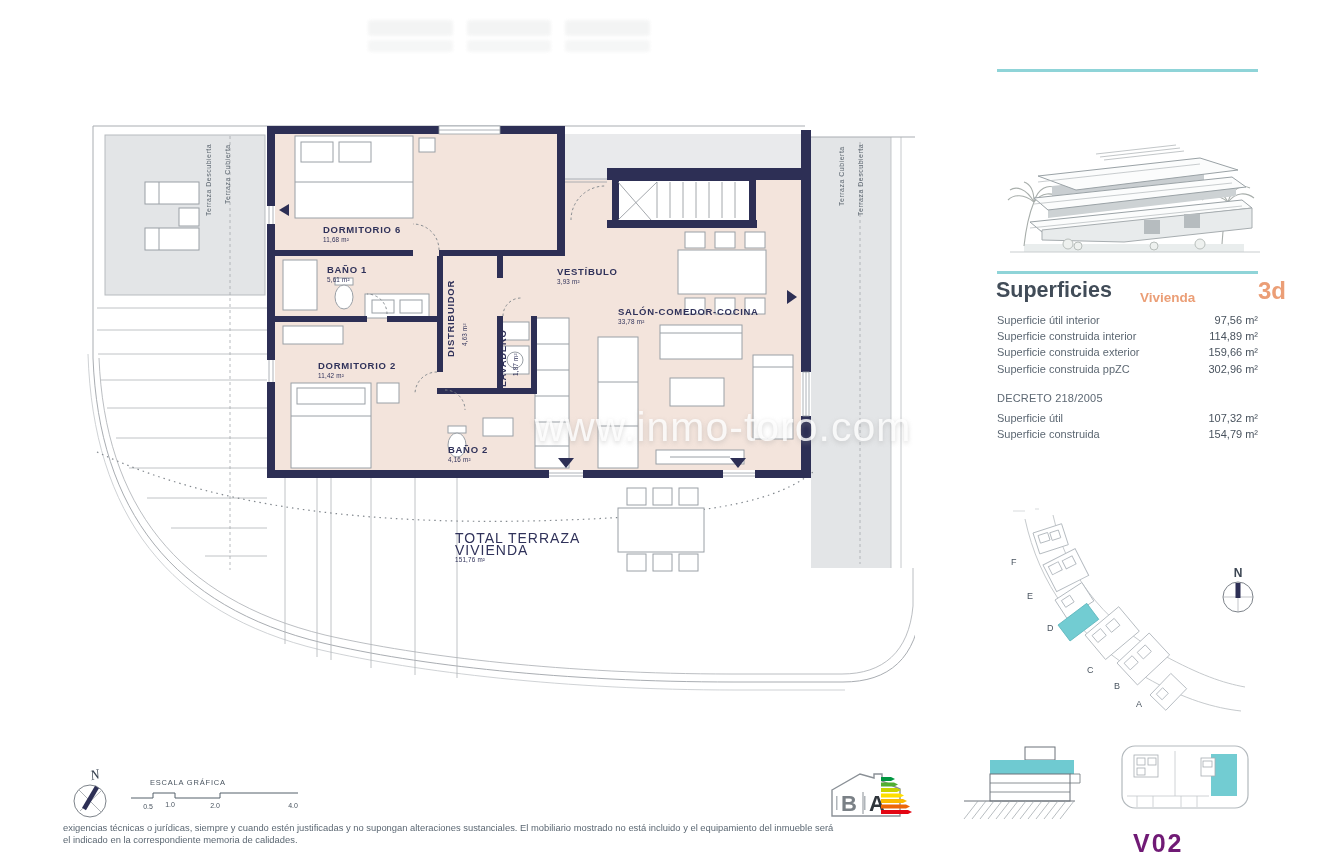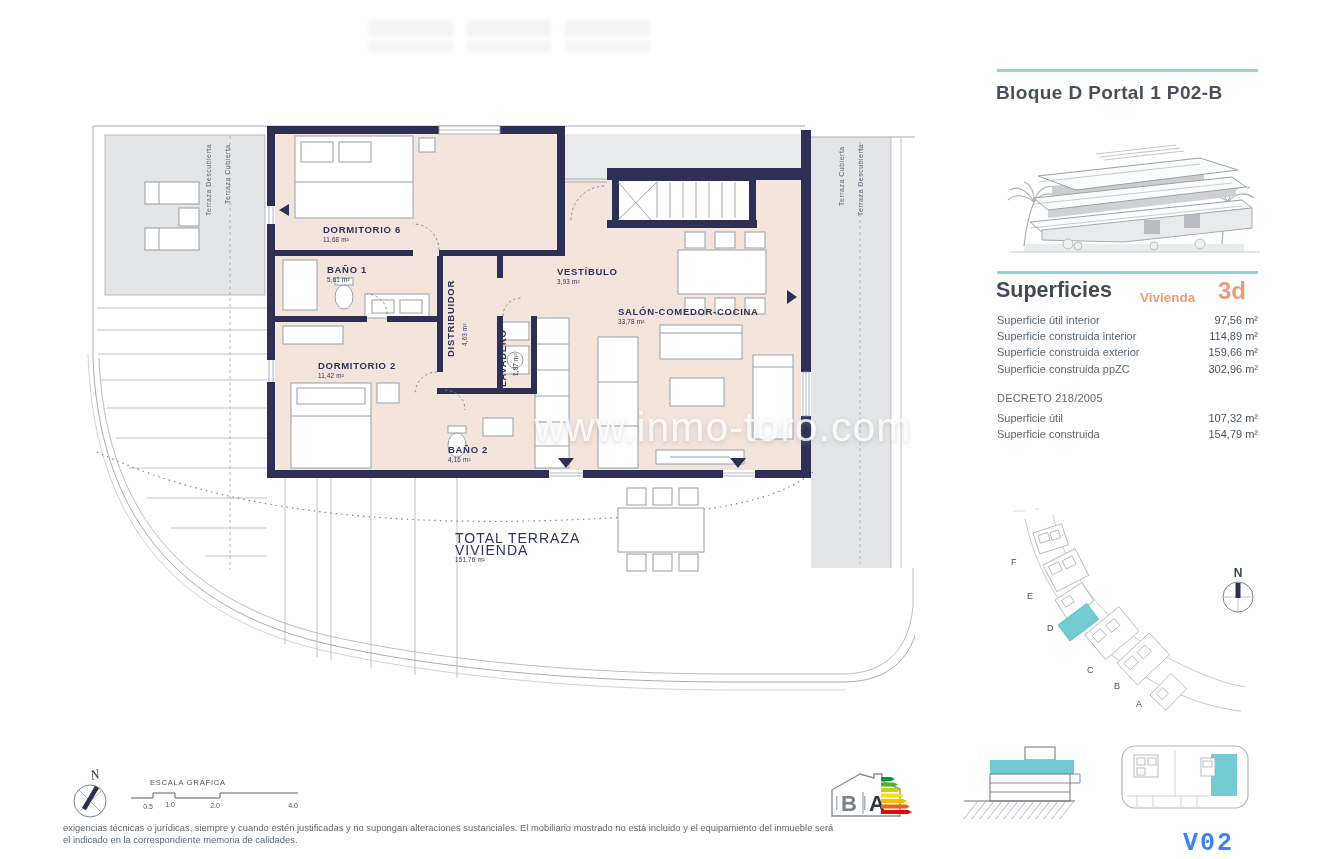--- a/index.html
+++ b/index.html
@@ -22,28 +22,28 @@
   .total-line{position:absolute;color:#30325a;font-size:14px;letter-spacing:1px;white-space:nowrap;}
   .watermark{position:absolute;left:428px;top:404px;width:590px;text-align:center;
              font-size:41px;font-weight:400;letter-spacing:1px;color:rgba(255,255,255,.82);
              text-shadow:0 2px 5px rgba(150,150,150,.38);white-space:nowrap;}
   
   .rule{position:absolute;height:3px;background:#8fd4d8;}
   .sb-title{position:absolute;left:996px;top:82px;font-size:19px;font-weight:700;
             color:#46515d;letter-spacing:.4px;}
   .sup-title{position:absolute;left:996px;top:278px;font-size:21.5px;font-weight:700;color:#414c58;}
   .sup-viv{position:absolute;left:1140px;top:290px;font-size:13.5px;font-weight:700;color:#eb9e76;}
-  .sup-3d{position:absolute;left:1218px;top:277px;font-size:24px;font-weight:700;color:#eb9e76;text-align:center;}
+  .sup-3d{position:absolute;left:1258px;top:277px;font-size:24px;font-weight:700;color:#eb9e76;text-align:center;}
   .sup-rows{position:absolute;left:997px;top:312px;width:261px;}
   .sup-row{display:flex;justify-content:space-between;font-size:11px;color:#5d6873;line-height:16.2px;}
   .sup-row .val{color:#49535e;}
   .decreto{position:absolute;left:997px;top:392px;font-size:11px;color:#5d6873;letter-spacing:.2px;}
   .dec-rows{position:absolute;left:997px;top:410px;width:261px;}
-  .v02{position:absolute;left:1183px;top:829px;font-size:25px;font-weight:700;
-       color:#3b82f6;letter-spacing:2px;font-family:Liberation Mono, monospace;}
+  .v02{position:absolute;left:1133px;top:829px;font-size:25px;font-weight:700;
+       color:#701a75;letter-spacing:2px;}
   
   .disclaimer{position:absolute;left:63px;top:822px;width:915px;font-size:9.4px;
               line-height:11.6px;color:#5c6873;}
 </style>
 </head>
 <body>
 
 <div class="page">
 
   <div class="ghost">
@@ -273,21 +273,20 @@
     <div class="tlabel vert" style="left:779px;top:89px">Terraza Descubierta</div>
 
     <div class="total-line" style="left:370px;top:410px">TOTAL TERRAZA</div>
     <div class="total-line" style="left:370px;top:422px">VIVIENDA</div>
     <div class="room-area" style="left:370px;top:436px">151,76 m²</div>
   </div>
 
   <div class="watermark">www.inmo-toro.com</div>
 
   <div class="rule" style="left:997px;top:69px;width:261px"></div>
-  <div class="sb-title">Bloque D Portal 1 P02-B</div>
 
   <svg style="position:absolute;left:1004px;top:140px" width="262" height="125" viewBox="0 0 262 125">
     <rect x="20" y="104" width="220" height="8" fill="#e9eded"></rect>
     <line x1="6" y1="112" x2="256" y2="112" stroke="#c9cdcf"></line>
     <g stroke="#a8aeab" fill="none" stroke-width="1.1">
       <path d="M20,106 C22,88 25,74 30,62"></path>
       <path d="M30,62 C20,54 10,54 4,60"></path>
         <path d="M30,62 C22,48 12,46 6,50"></path>
       <path d="M30,62 C34,48 44,44 52,48"></path>
         <path d="M30,62 C38,52 48,52 56,58"></path>

